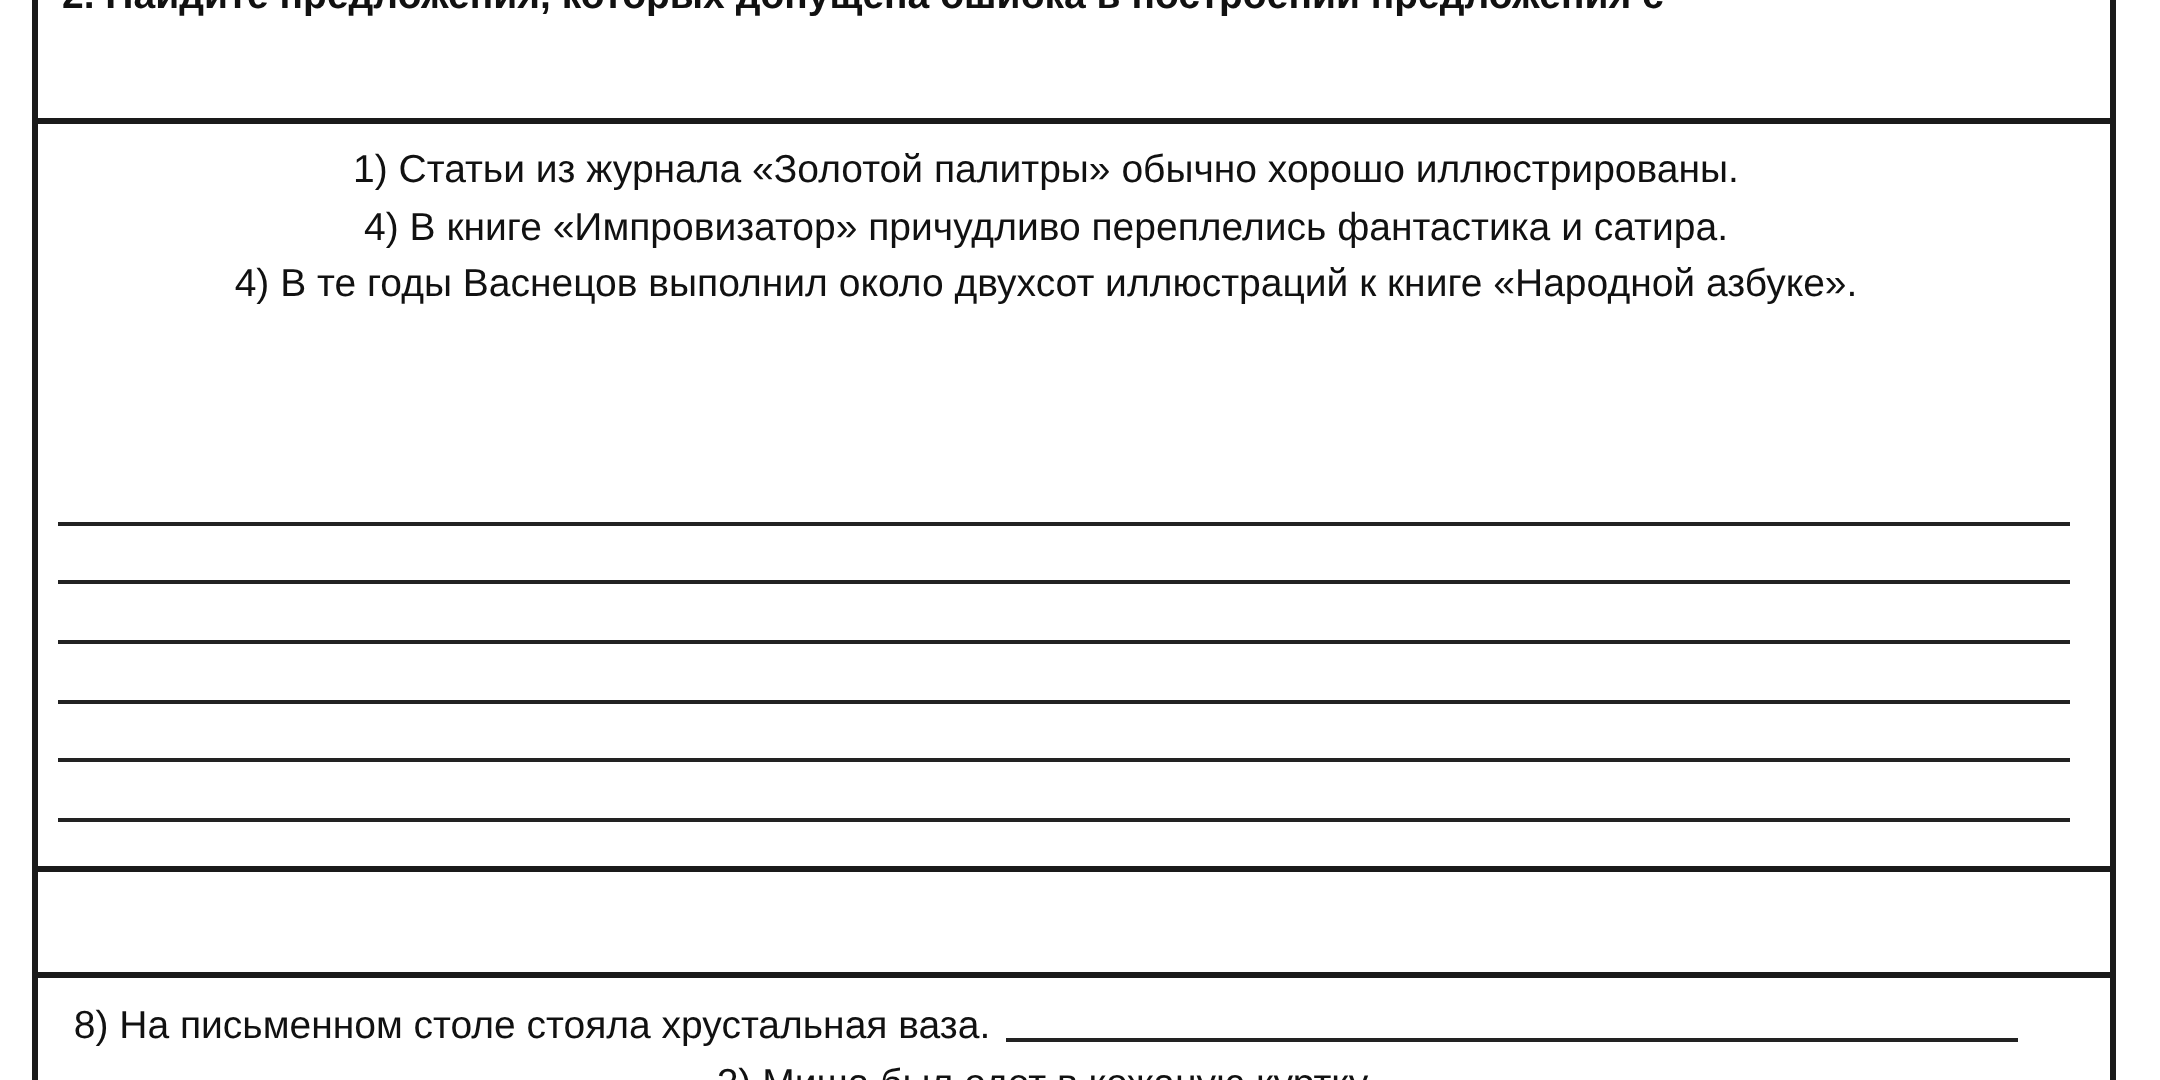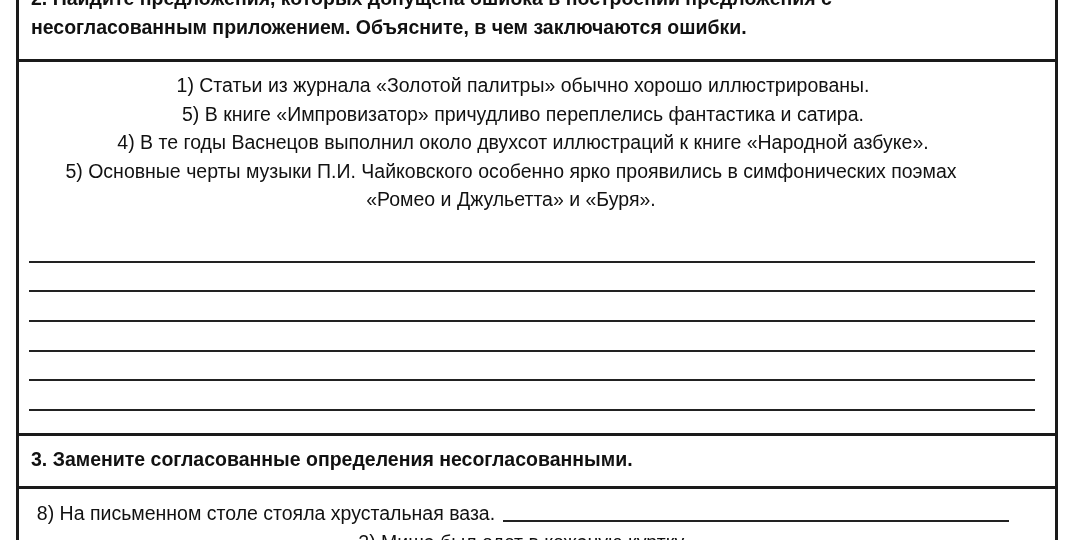--- a/index.html
+++ b/index.html
@@ -73,42 +73,39 @@
       margin-left: 8px;
     }
   </style>
 </head>
 <body>
 
 <div class="sheet">
 
   <div class="task-header" style="top: 4px;">
     <div>2. Найдите предложения, которых допущена ошибка в построении предложения с</div>
-    <div>несогласованным приложением. Объясните, в чем заключаются ошибки.</div>
   </div>
 
   <div class="rule" style="top: 79px;"></div>
 
   <div class="items" style="top: 91px;">
     <p class="item">1) Статьи из журнала «Золотой палитры» обычно хорошо иллюстрированы.</p>
-    <p class="item">5) В книге «Импровизатор» причудливо переплелись фантастика и сатира.</p>
+    <p class="item">4) В книге «Импровизатор» причудливо переплелись фантастика и сатира.</p>
     <p class="item">4) В те годы Васнецов выполнил около двухсот иллюстраций к книге «Народной азбуке».</p>
-    <p class="item wrap" style="width: 960px;">5) Основные черты музыки П.И. Чайковского особенно ярко проявились в симфонических поэмах «Ромео и Джульетта» и «Буря».</p>
   </div>
 
   <div class="answer-line" style="top: 281px;"></div>
   <div class="answer-line" style="top: 310px;"></div>
   <div class="answer-line" style="top: 340px;"></div>
   <div class="answer-line" style="top: 370px;"></div>
   <div class="answer-line" style="top: 399px;"></div>
   <div class="answer-line" style="top: 429px;"></div>
 
   <div class="rule" style="top: 453px;"></div>
 
-  <div class="task-header" style="top: 465px;">3. Замените согласованные определения несогласованными.</div>
 
   <div class="rule" style="top: 506px;"></div>
 
   <div class="items" style="top: 519px;">
     <p class="item"><span>8) На письменном столе стояла хрустальная ваза.</span><span class="fill-line"></span></p>
     <p class="item">2) Миша был одет в кожаную куртку.</p>
   </div>
 
 </div>
 

